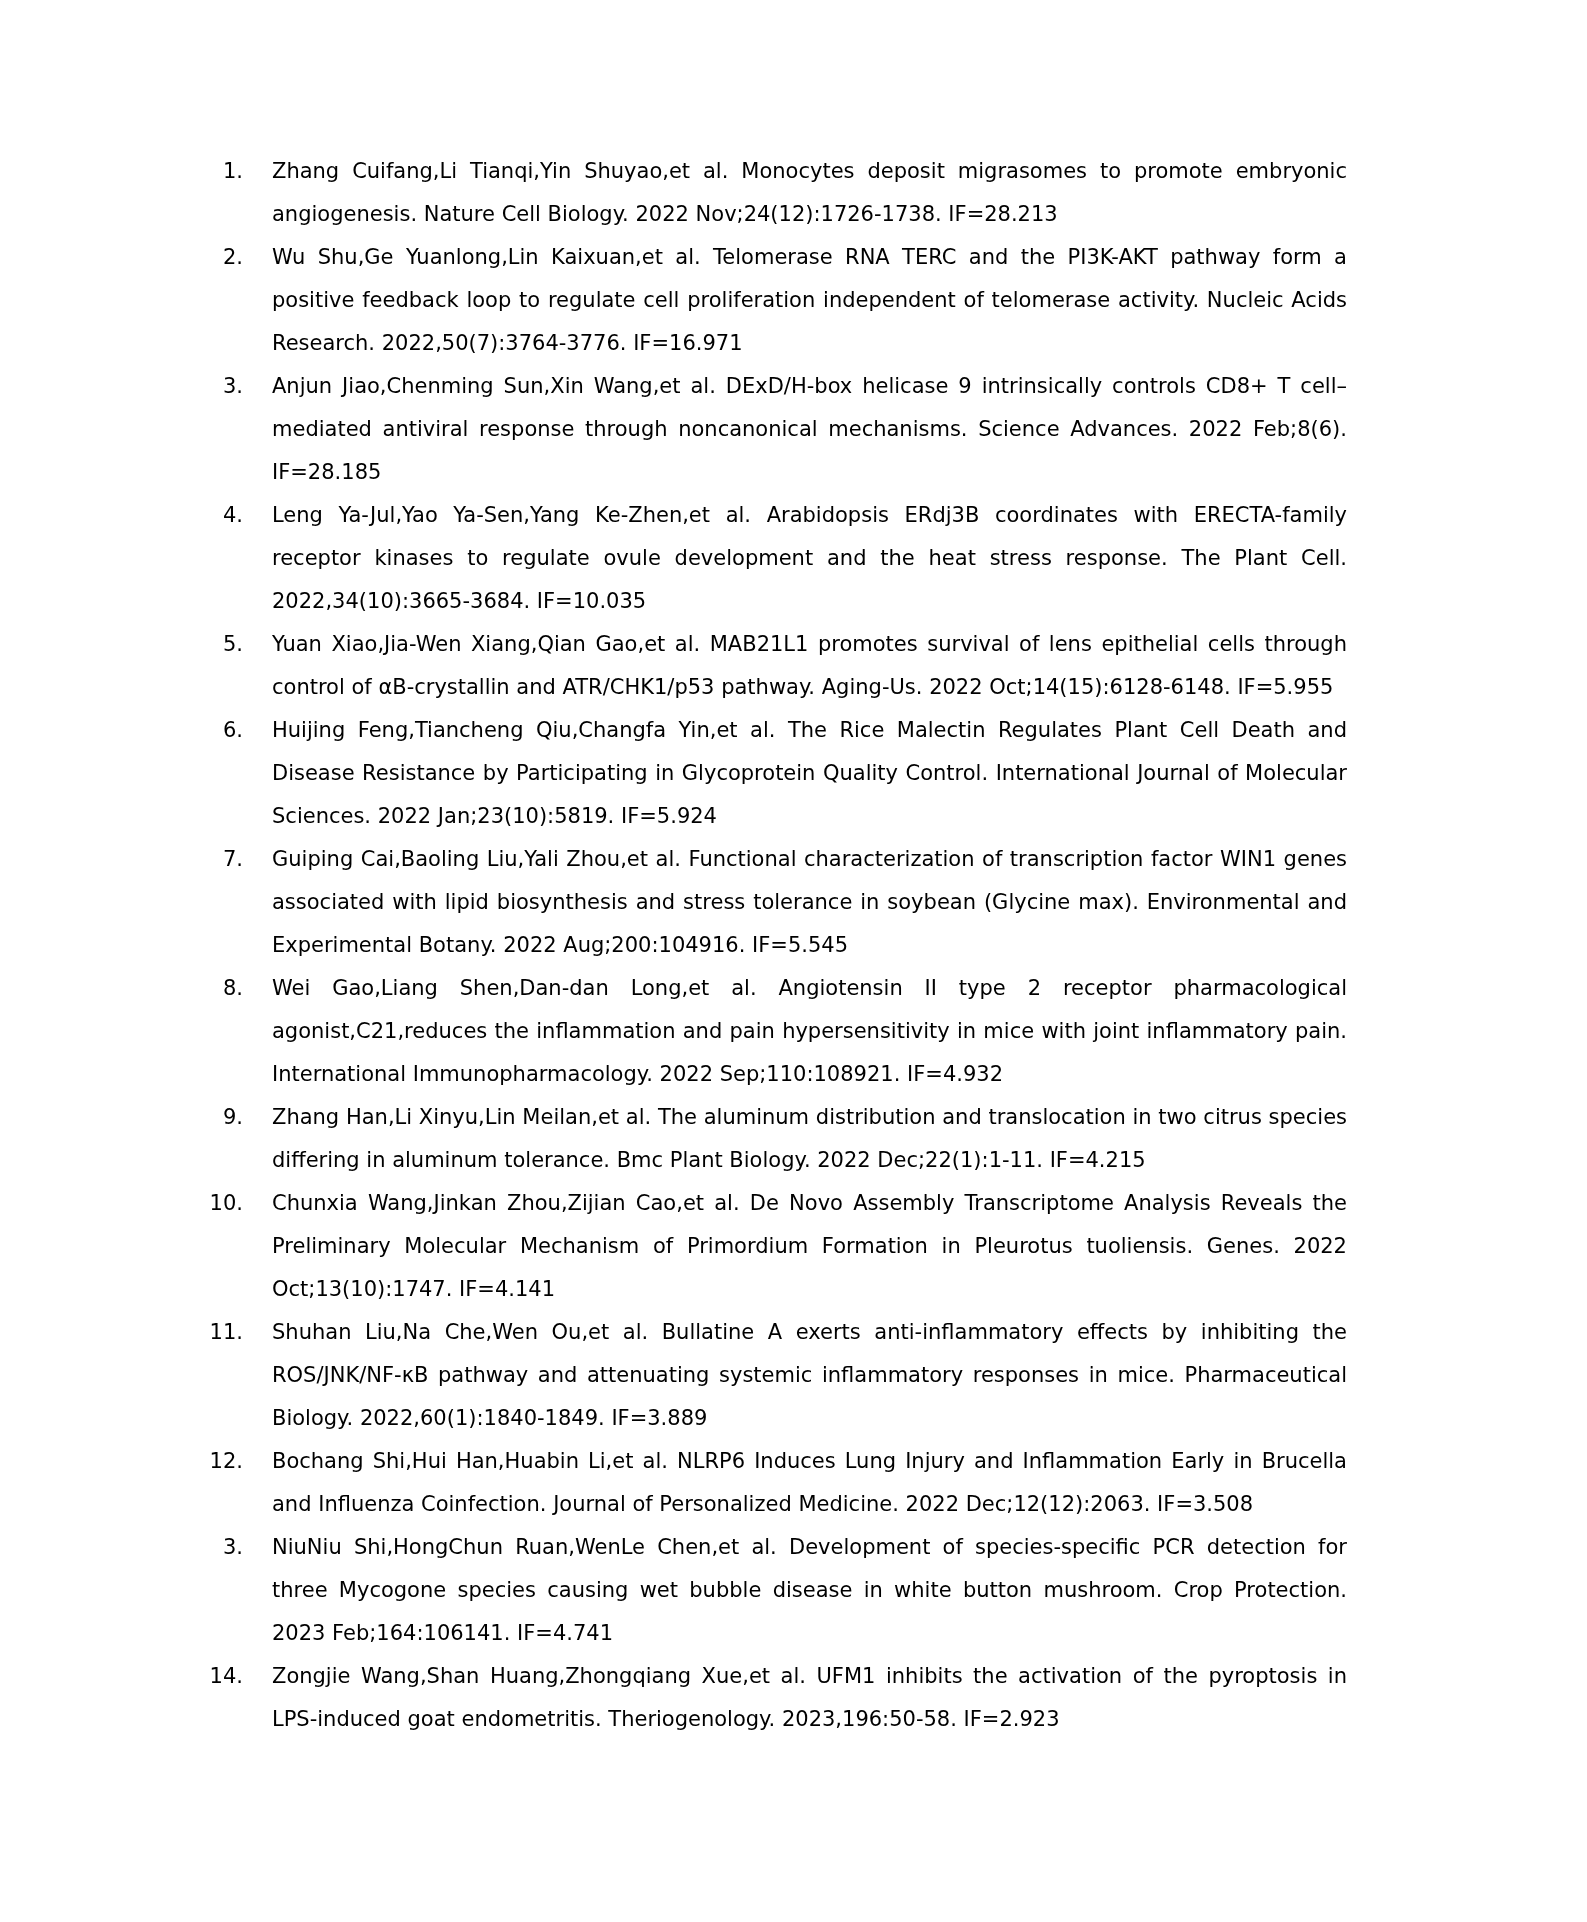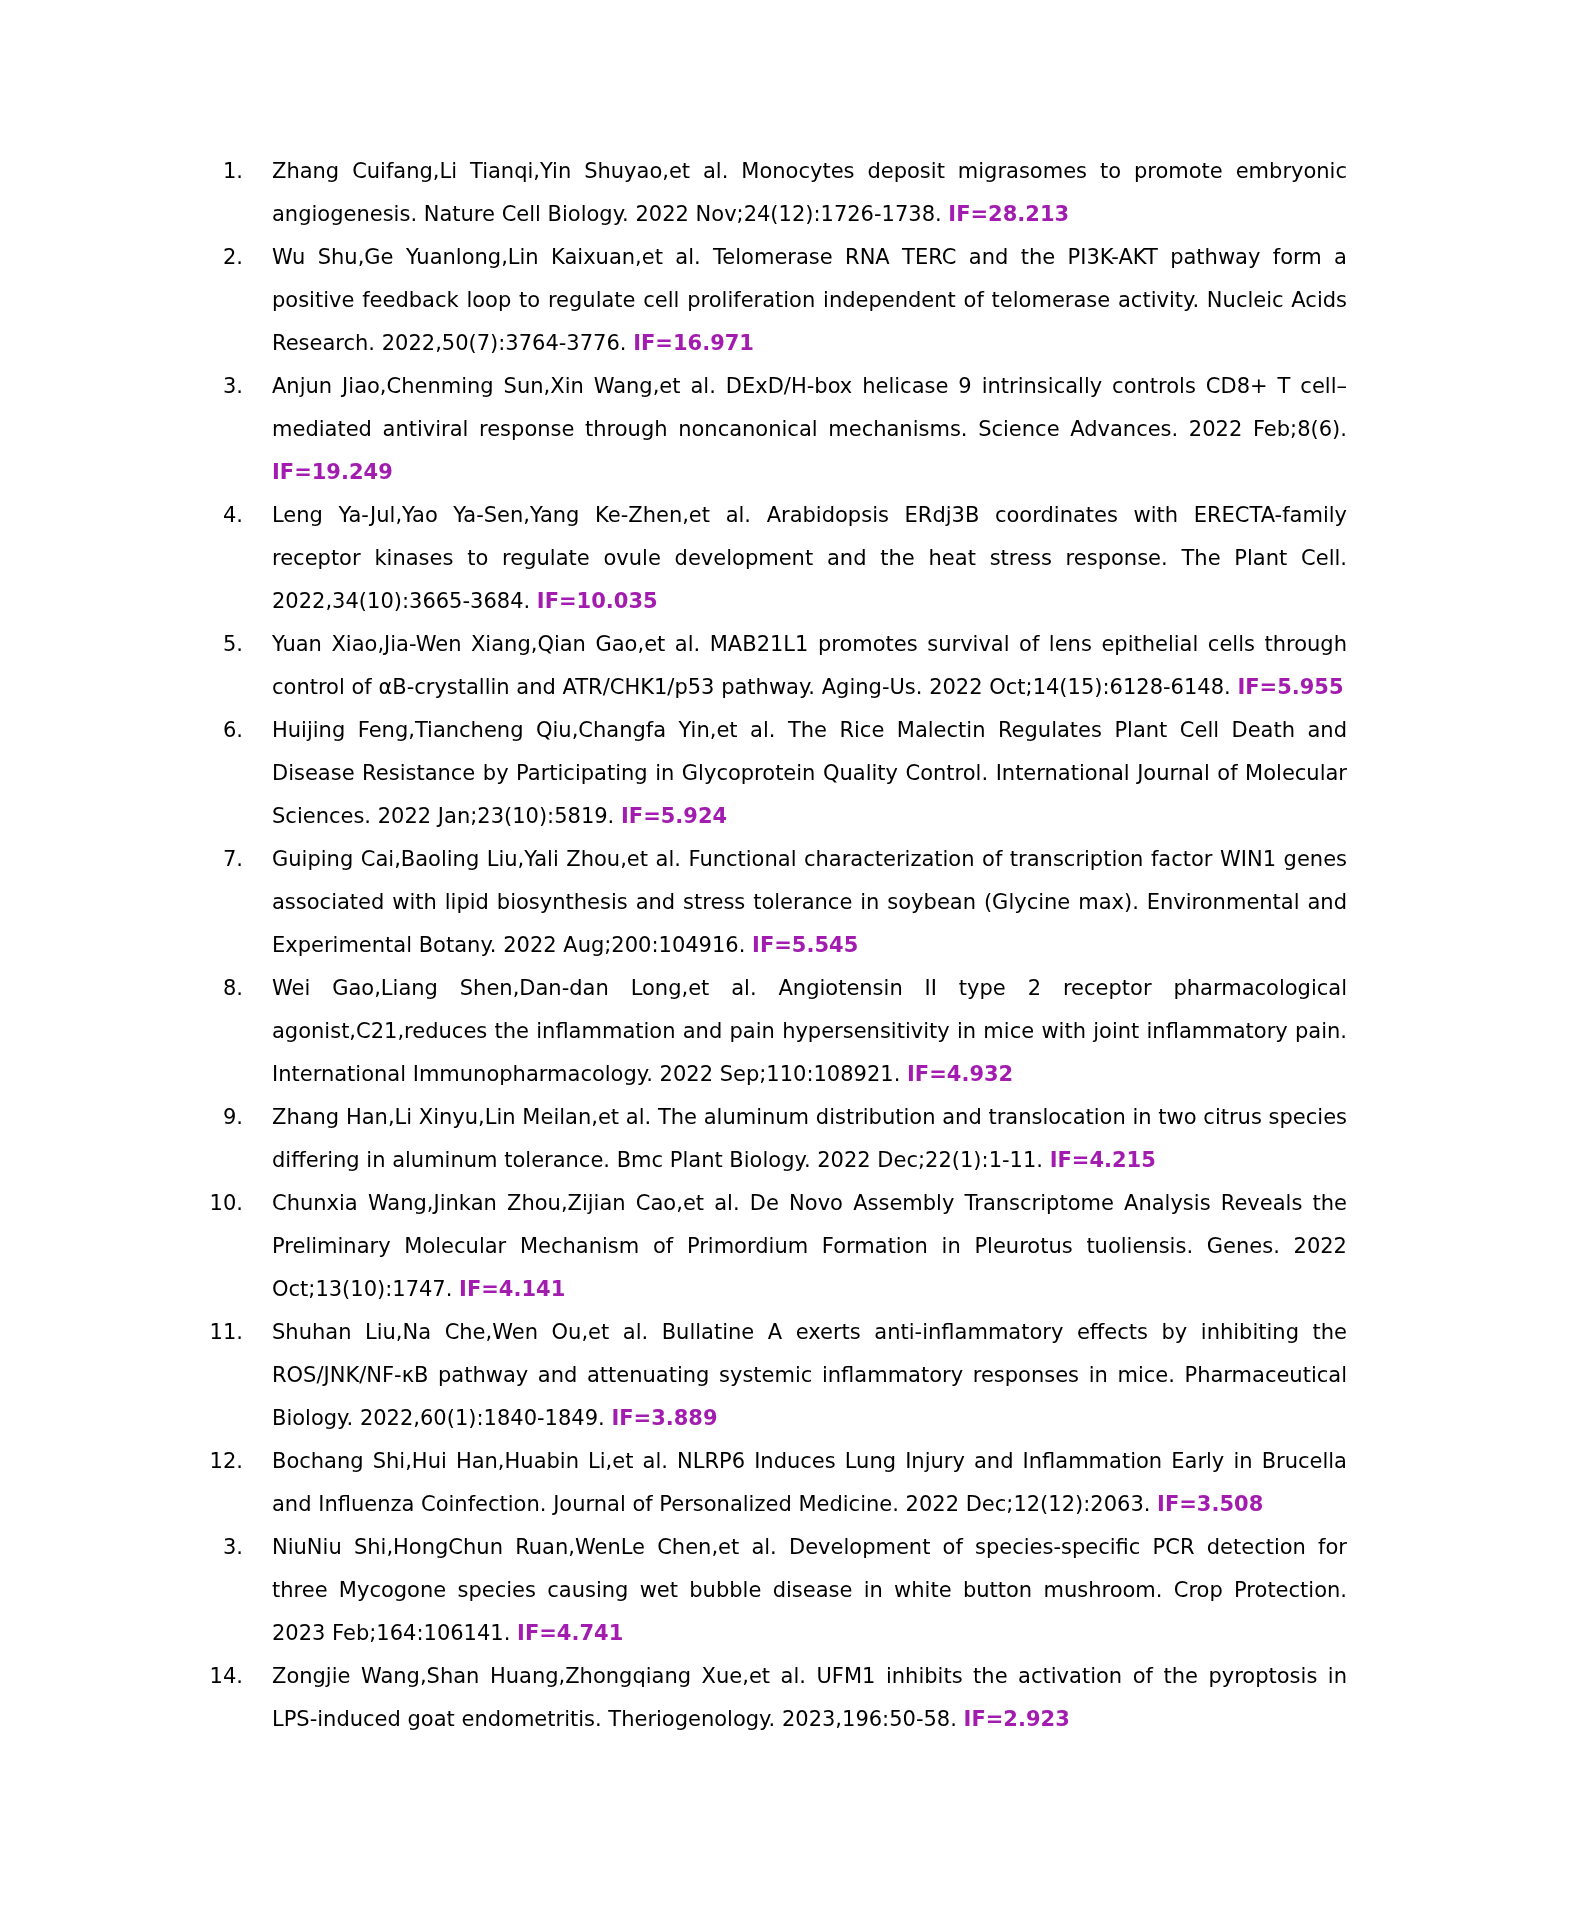--- a/index.html
+++ b/index.html
@@ -40,43 +40,43 @@
   }
   .body-text {
     flex: 1 1 auto;
     text-align: justify;
     line-height: 43px;
   }
   .journal {
     font-weight: normal;
   }
   .impact {
-    color: #a21caf;
-    font-weight: bold;
+    color: #000000;
+    font-weight: normal;
     white-space: nowrap;
   }
 </style>
 </head>
 <body>
 
 <div class="page">
   <div class="pub-list">
   <div class="entry">
     <span class="num">1.</span>
     <span class="body-text"><span class="authors-title">Zhang Cuifang,Li Tianqi,Yin Shuyao,et al. Monocytes deposit migrasomes to promote embryonic angiogenesis. </span><span class="journal">Nature Cell Biology.</span><span class="cite"> 2022 Nov;24(12):1726-1738. </span><span class="impact">IF=28.213</span></span>
   </div>
 
   <div class="entry">
     <span class="num">2.</span>
     <span class="body-text"><span class="authors-title">Wu Shu,Ge Yuanlong,Lin Kaixuan,et al. Telomerase RNA TERC and the PI3K-AKT pathway form a positive feedback loop to regulate cell proliferation independent of telomerase activity. </span><span class="journal">Nucleic Acids Research.</span><span class="cite"> 2022,50(7):3764-3776. </span><span class="impact">IF=16.971</span></span>
   </div>
 
   <div class="entry">
     <span class="num">3.</span>
-    <span class="body-text"><span class="authors-title">Anjun Jiao,Chenming Sun,Xin Wang,et al. DExD/H-box helicase 9 intrinsically controls CD8+ T cell–mediated antiviral response through noncanonical mechanisms. </span><span class="journal">Science Advances.</span><span class="cite"> 2022 Feb;8(6). </span><span class="impact">IF=19.249</span></span>
+    <span class="body-text"><span class="authors-title">Anjun Jiao,Chenming Sun,Xin Wang,et al. DExD/H-box helicase 9 intrinsically controls CD8+ T cell–mediated antiviral response through noncanonical mechanisms. </span><span class="journal">Science Advances.</span><span class="cite"> 2022 Feb;8(6). </span><span class="impact">IF=28.185</span></span>
   </div>
 
   <div class="entry">
     <span class="num">4.</span>
     <span class="body-text"><span class="authors-title">Leng Ya-Jul,Yao Ya-Sen,Yang Ke-Zhen,et al. Arabidopsis ERdj3B coordinates with ERECTA-family receptor kinases to regulate ovule development and the heat stress response. </span><span class="journal">The Plant Cell.</span><span class="cite"> 2022,34(10):3665-3684. </span><span class="impact">IF=10.035</span></span>
   </div>
 
   <div class="entry">
     <span class="num">5.</span>
     <span class="body-text"><span class="authors-title">Yuan Xiao,Jia-Wen Xiang,Qian Gao,et al. MAB21L1 promotes survival of lens epithelial cells through control of αB-crystallin and ATR/CHK1/p53 pathway. </span><span class="journal">Aging-Us.</span><span class="cite"> 2022 Oct;14(15):6128-6148. </span><span class="impact">IF=5.955</span></span>

